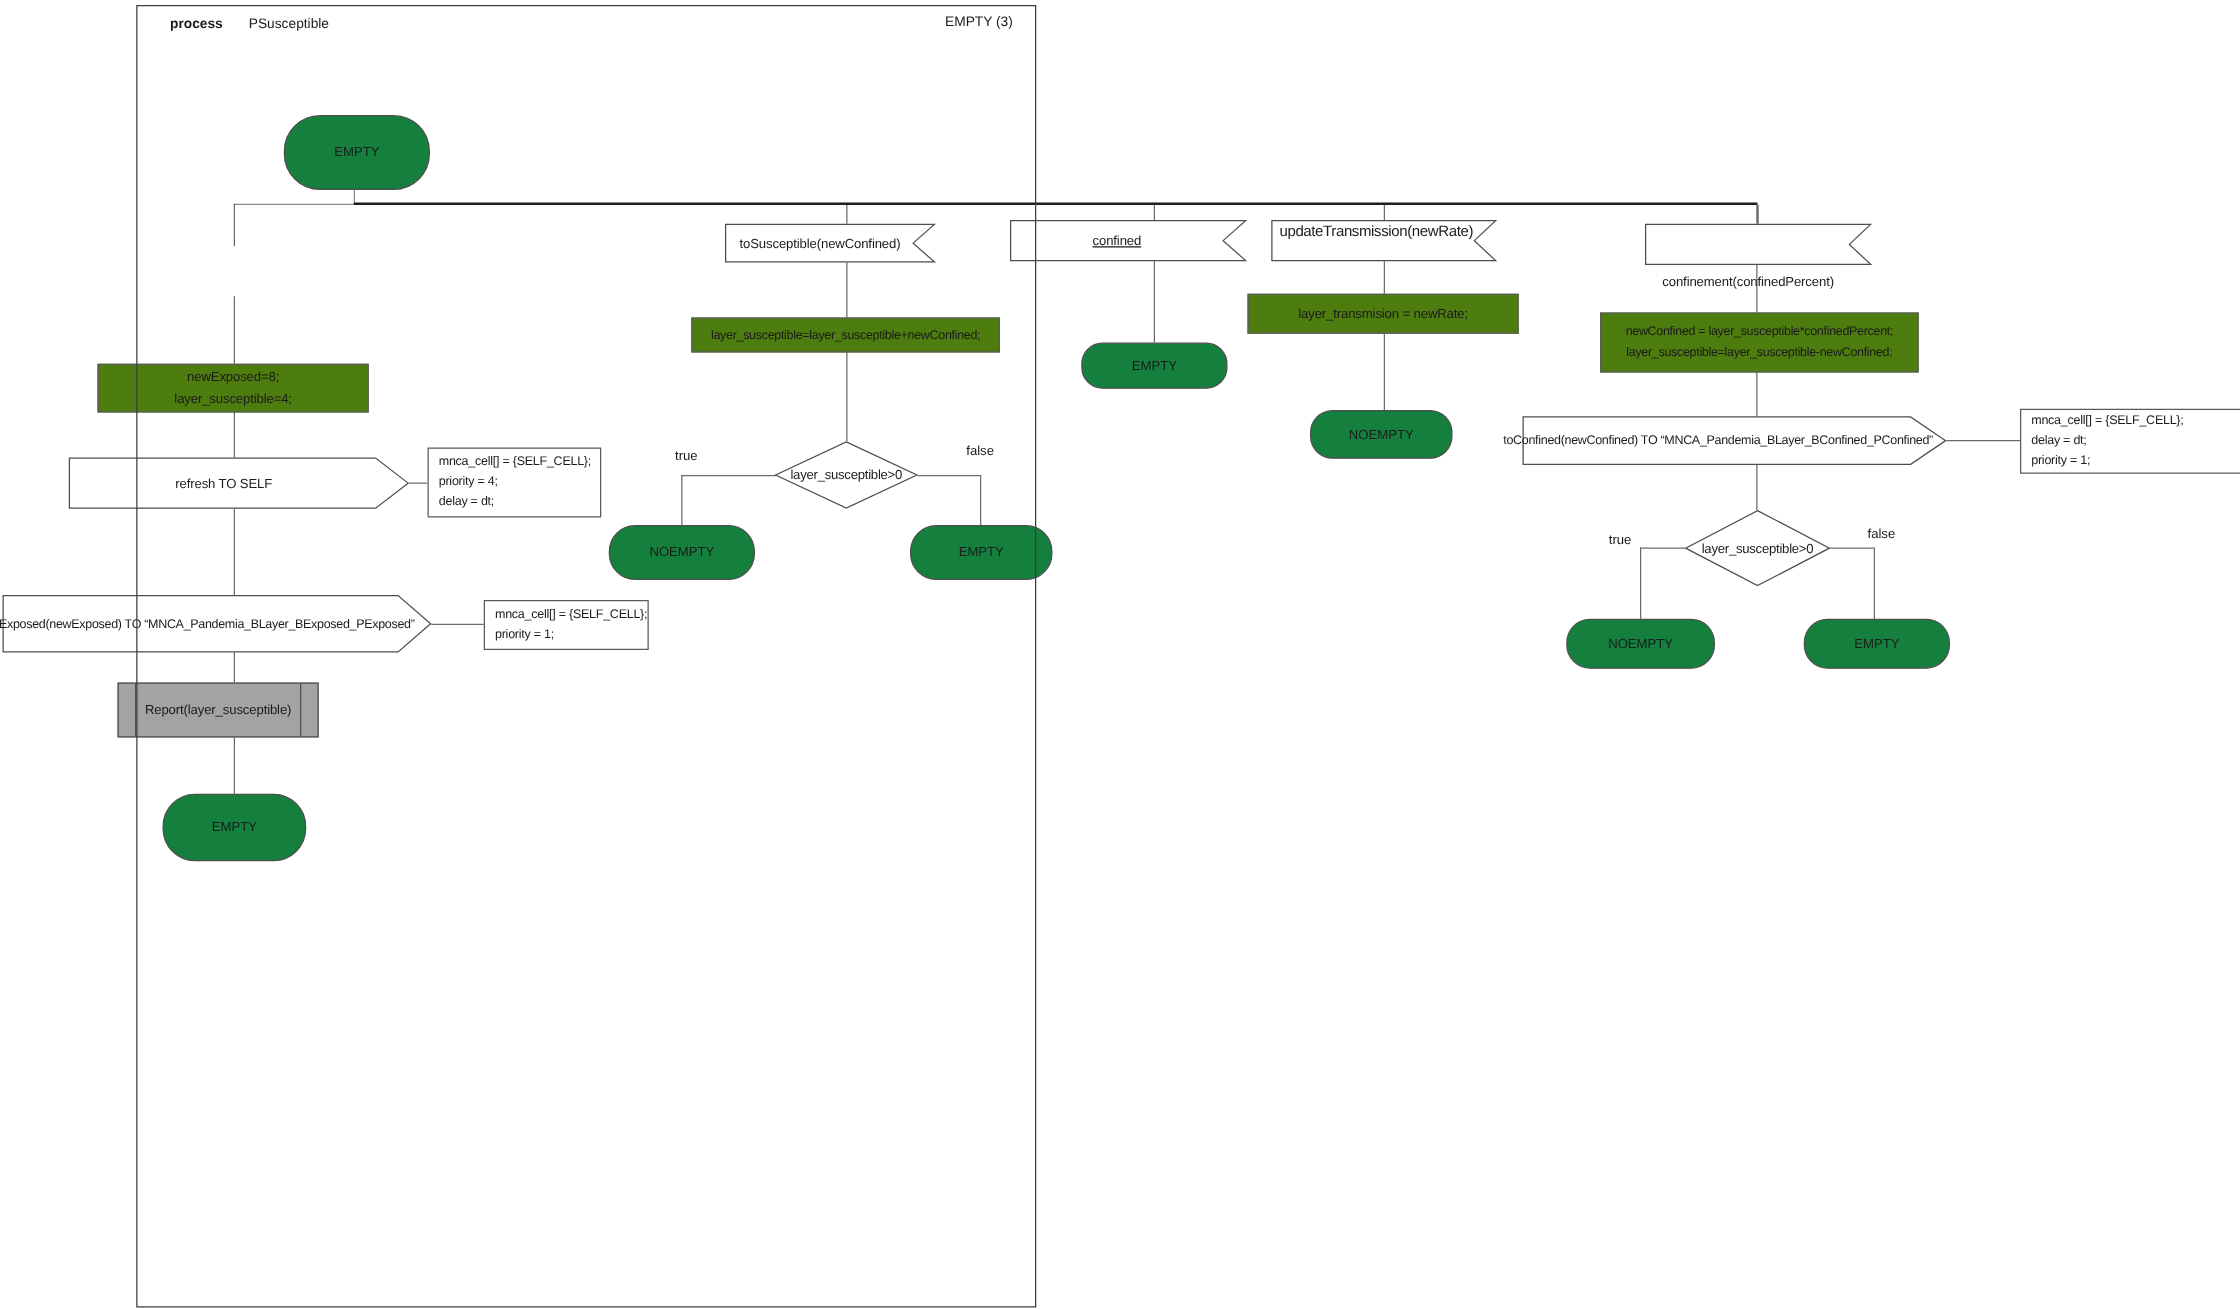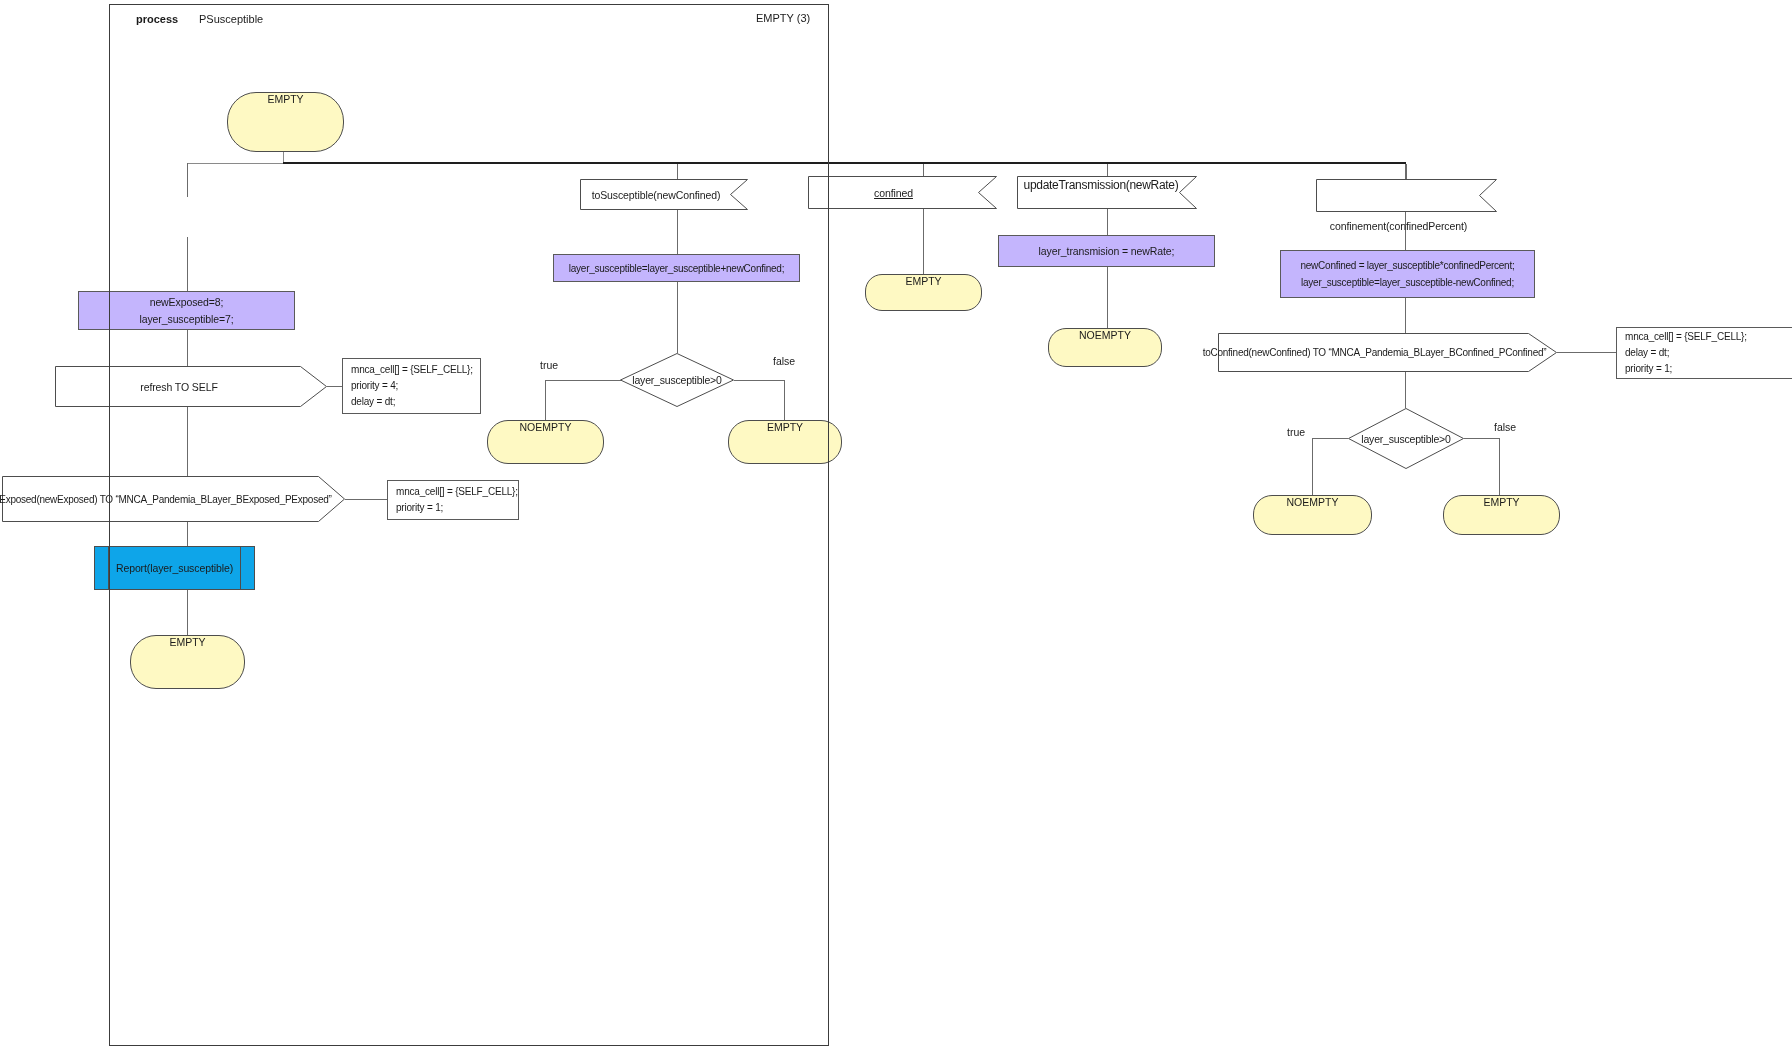--- a/index.html
+++ b/index.html
@@ -16,26 +16,26 @@
   .thick{background:#1e1e1e;height:2px;}
   .semi{background:#8a8a8a;}
   
   .node{position:absolute;z-index:10;}
   .node svg{position:absolute;left:0;top:0;overflow:visible;}
   .node polygon,.node rect{fill:#ffffff;stroke:#4d4d4d;stroke-width:1;}
   .lbl{position:absolute;inset:0;display:flex;align-items:center;justify-content:center;
        font-size:10.5px;letter-spacing:-0.1px;white-space:nowrap;z-index:3;}
   .small{font-size:10px;letter-spacing:-0.25px;}
   .big{font-size:12px;letter-spacing:-0.3px;}
-  .state{position:absolute;z-index:10;background:#fef9c3;border:1px solid #4d4d4d;
-         display:flex;align-items:flex-start;justify-content:center;font-size:10.5px;}
-  .task{position:absolute;z-index:10;background:#c4b5fd;border:1px solid #5a5a5a;
+  .state{position:absolute;z-index:10;background:#15803d;border:1px solid #4d4d4d;
+         display:flex;align-items:center;justify-content:center;font-size:10.5px;}
+  .task{position:absolute;z-index:10;background:#4d7c0f;border:1px solid #5a5a5a;
         display:flex;flex-direction:column;align-items:center;justify-content:center;
         font-size:10.5px;letter-spacing:-0.1px;line-height:17px;white-space:nowrap;}
-  .proc{position:absolute;z-index:10;background:#0ea5e9;border:1px solid #4d4d4d;
+  .proc{position:absolute;z-index:10;background:#a3a3a3;border:1px solid #4d4d4d;
         display:flex;align-items:center;justify-content:center;font-size:10.5px;letter-spacing:-0.1px;}
   .proc .bar{position:absolute;top:0;bottom:0;width:1px;background:#4d4d4d;}
   .comment{position:absolute;z-index:10;background:#fff;border:1px solid #5a5a5a;
            display:flex;flex-direction:column;justify-content:center;padding-left:8px;
            font-size:10px;letter-spacing:-0.2px;line-height:16px;white-space:nowrap;}
   .guard{position:absolute;z-index:12;font-size:10.5px;white-space:nowrap;}
   .dlabel{position:absolute;inset:0;display:flex;align-items:center;justify-content:center;
           font-size:10.5px;letter-spacing:-0.2px;white-space:nowrap;z-index:3;}
 </style>
 </head>
@@ -57,21 +57,21 @@
   <div class="vl" style="left:1107px;top:164px;height:12px;"></div>
   <div class="vl" style="left:1405px;top:164px;height:15px;width:2px;"></div>
 
   <div class="state" style="left:227px;top:92px;width:115px;height:58px;border-radius:29px;">
     <span>EMPTY</span>
   </div>
 
   <div class="vl" style="left:187px;top:237px;height:54px;"></div>
   <div class="task" style="left:78px;top:291px;width:215px;height:37px;">
     <div>newExposed=8;</div>
-    <div>layer_susceptible=7;</div>
+    <div>layer_susceptible=4;</div>
   </div>
   <div class="vl" style="left:187px;top:328px;height:38px;"></div>
   <div class="node" style="left:55px;top:366px;width:272px;height:41px;">
     <svg width="272" height="41">
         <polygon points="0.5,0.5 245.5,0.5 271.5,20.5 245.5,40.5 0.5,40.5"></polygon>
       </svg>
     <div class="lbl" style="padding-right:24px;">refresh TO SELF</div>
   </div>
   <div class="hl" style="left:327px;top:386px;width:15px;"></div>
   <div class="comment" style="left:342px;top:358px;width:129px;height:54px;">

